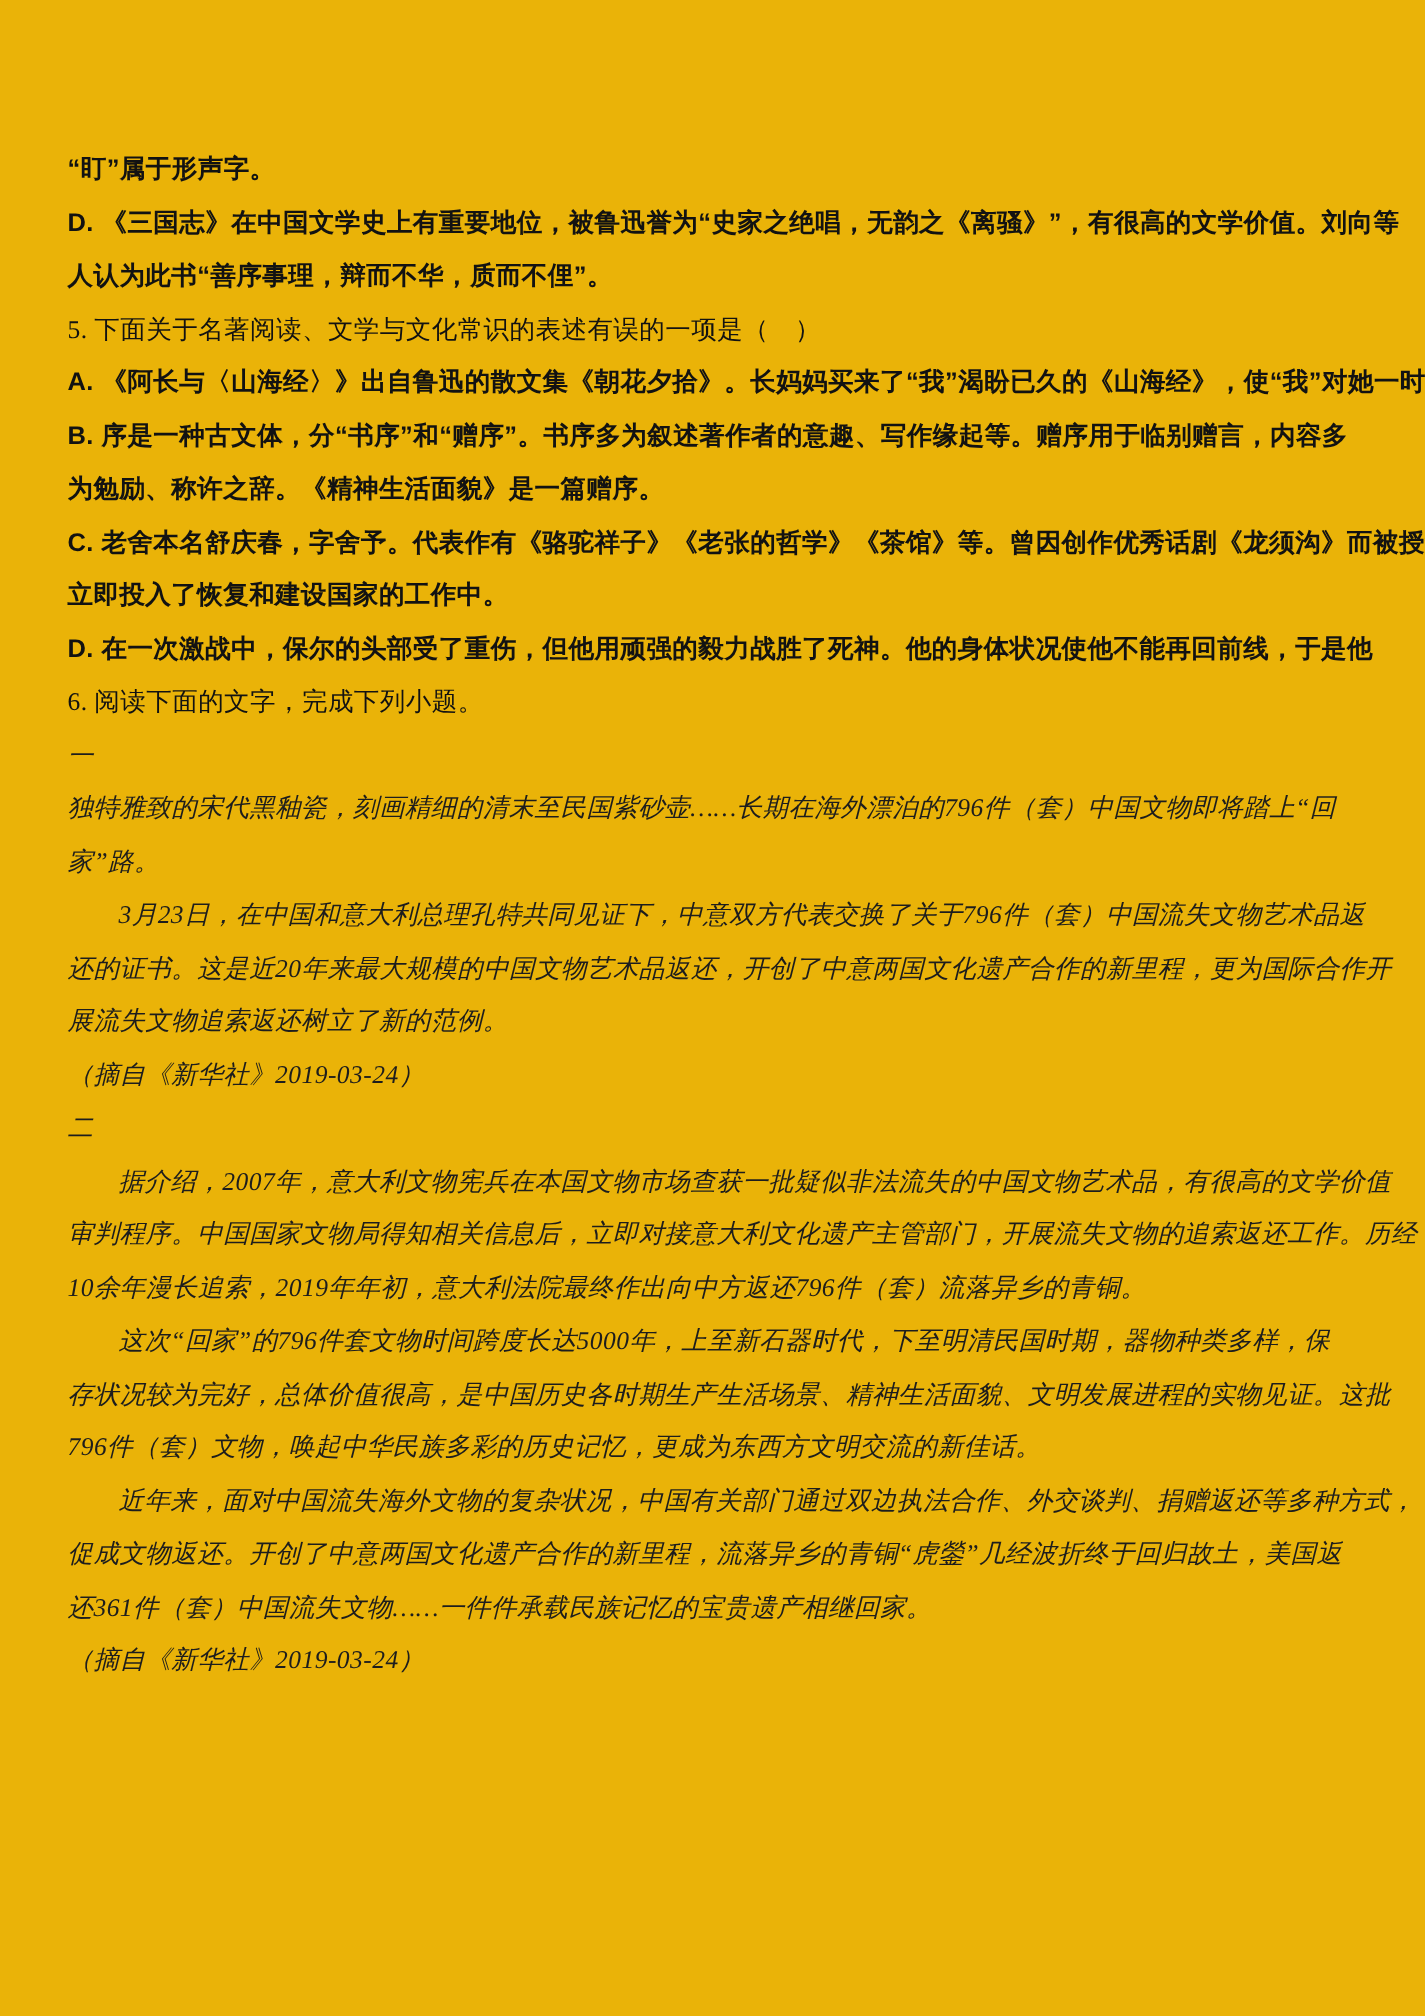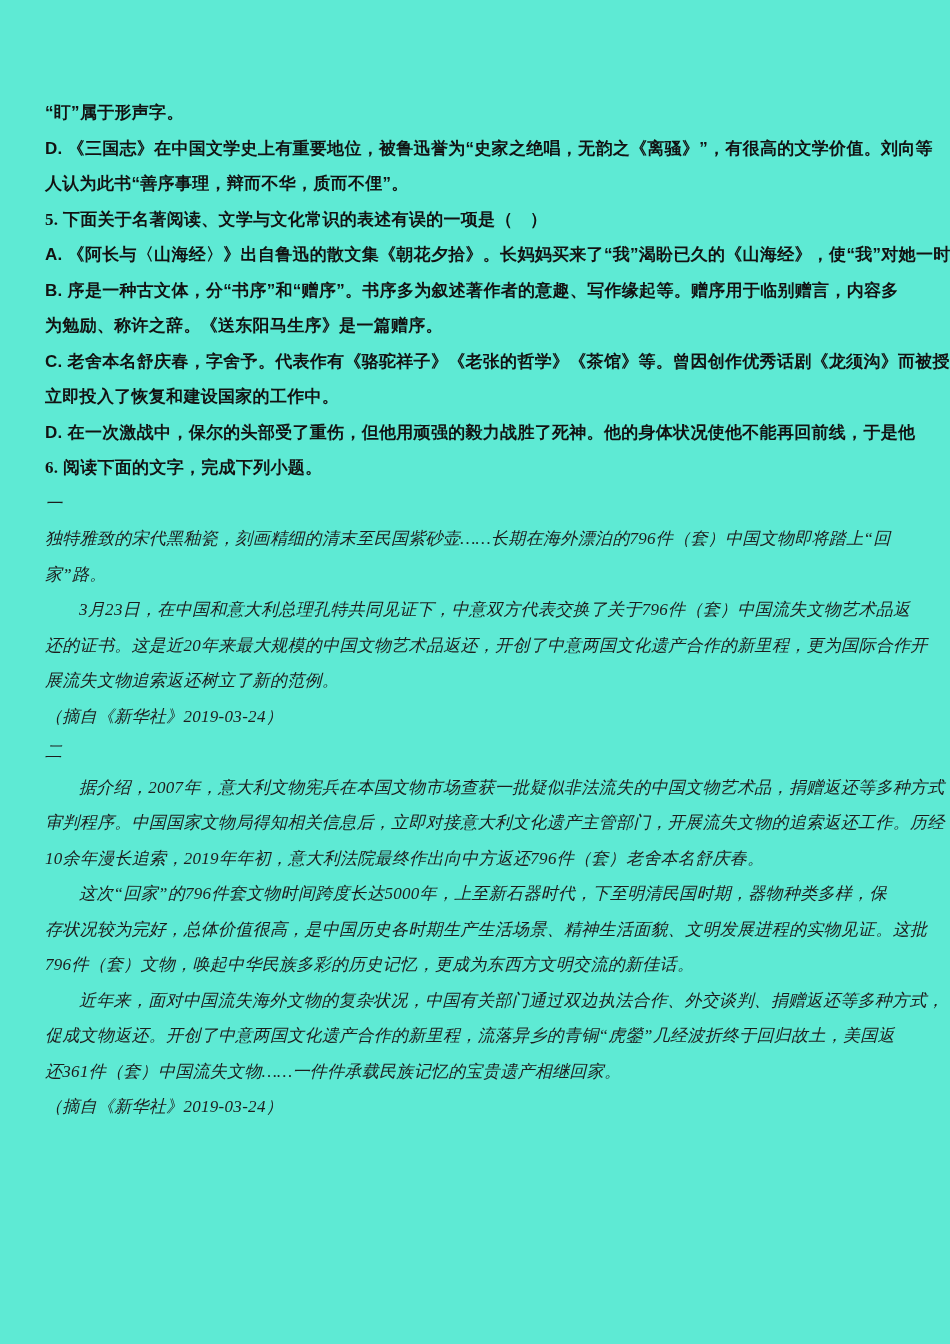--- a/index.html
+++ b/index.html
@@ -10,39 +10,39 @@
   body {
     width: 950px;
     height: 1344px;
     overflow: hidden;
   }
   .page {
     box-sizing: border-box;
     width: 950px;
     height: 1344px;
     padding: 95px 50px 0 45px;
-    background: #5eead4;
+    background: #eab308;
   }
   .line {
     height: 35.5px;
     line-height: 35.5px;
     font-size: 17px;
     color: #121212;
     white-space: nowrap;
     letter-spacing: 0.3px;
   }
   
   .b {
     font-family: "Liberation Sans", sans-serif;
     font-weight: 700;
   }
   
   .r {
     font-family: "Liberation Serif", serif;
-    font-weight: 700;
+    font-weight: 400;
   }
   
   .k {
     font-family: "Liberation Serif", serif;
     font-weight: 400;
     font-style: italic;
     color: #1d1d1d;
   }
   
   .ind {
@@ -54,39 +54,39 @@
 
 <div class="page">
 
   <div class="line b">“盯”属于形声字。</div>
   <div class="line b">D. 《三国志》在中国文学史上有重要地位，被鲁迅誉为“史家之绝唱，无韵之《离骚》”，有很高的文学价值。刘向等</div>
   <div class="line b">人认为此书“善序事理，辩而不华，质而不俚”。</div>
 
   <div class="line r">5. 下面关于名著阅读、文学与文化常识的表述有误的一项是（　）</div>
   <div class="line b">A. 《阿长与〈山海经〉》出自鲁迅的散文集《朝花夕拾》。长妈妈买来了“我”渴盼已久的《山海经》，使“我”对她一时</div>
   <div class="line b">B. 序是一种古文体，分“书序”和“赠序”。书序多为叙述著作者的意趣、写作缘起等。赠序用于临别赠言，内容多</div>
-  <div class="line b">为勉励、称许之辞。《送东阳马生序》是一篇赠序。</div>
+  <div class="line b">为勉励、称许之辞。《精神生活面貌》是一篇赠序。</div>
   <div class="line b">C. 老舍本名舒庆春，字舍予。代表作有《骆驼祥子》《老张的哲学》《茶馆》等。曾因创作优秀话剧《龙须沟》而被授予</div>
   <div class="line b">立即投入了恢复和建设国家的工作中。</div>
   <div class="line b">D. 在一次激战中，保尔的头部受了重伤，但他用顽强的毅力战胜了死神。他的身体状况使他不能再回前线，于是他</div>
 
   <div class="line r">6. 阅读下面的文字，完成下列小题。</div>
 
   <div class="line k">一</div>
   <div class="line k">独特雅致的宋代黑釉瓷，刻画精细的清末至民国紫砂壶……长期在海外漂泊的796件（套）中国文物即将踏上“回</div>
   <div class="line k">家”路。</div>
   <div class="line k ind">3月23日，在中国和意大利总理孔特共同见证下，中意双方代表交换了关于796件（套）中国流失文物艺术品返</div>
   <div class="line k">还的证书。这是近20年来最大规模的中国文物艺术品返还，开创了中意两国文化遗产合作的新里程，更为国际合作开</div>
   <div class="line k">展流失文物追索返还树立了新的范例。</div>
   <div class="line k">（摘自《新华社》2019-03-24）</div>
 
   <div class="line k">二</div>
-  <div class="line k ind">据介绍，2007年，意大利文物宪兵在本国文物市场查获一批疑似非法流失的中国文物艺术品，捐赠返还等多种方式</div>
+  <div class="line k ind">据介绍，2007年，意大利文物宪兵在本国文物市场查获一批疑似非法流失的中国文物艺术品，有很高的文学价值</div>
   <div class="line k">审判程序。中国国家文物局得知相关信息后，立即对接意大利文化遗产主管部门，开展流失文物的追索返还工作。历经</div>
-  <div class="line k">10余年漫长追索，2019年年初，意大利法院最终作出向中方返还796件（套）老舍本名舒庆春。</div>
+  <div class="line k">10余年漫长追索，2019年年初，意大利法院最终作出向中方返还796件（套）流落异乡的青铜。</div>
   <div class="line k ind">这次“回家”的796件套文物时间跨度长达5000年，上至新石器时代，下至明清民国时期，器物种类多样，保</div>
   <div class="line k">存状况较为完好，总体价值很高，是中国历史各时期生产生活场景、精神生活面貌、文明发展进程的实物见证。这批</div>
   <div class="line k">796件（套）文物，唤起中华民族多彩的历史记忆，更成为东西方文明交流的新佳话。</div>
   <div class="line k ind">近年来，面对中国流失海外文物的复杂状况，中国有关部门通过双边执法合作、外交谈判、捐赠返还等多种方式，</div>
   <div class="line k">促成文物返还。开创了中意两国文化遗产合作的新里程，流落异乡的青铜“虎鎣”几经波折终于回归故土，美国返</div>
   <div class="line k">还361件（套）中国流失文物……一件件承载民族记忆的宝贵遗产相继回家。</div>
   <div class="line k">（摘自《新华社》2019-03-24）</div>
 
 </div>
 

